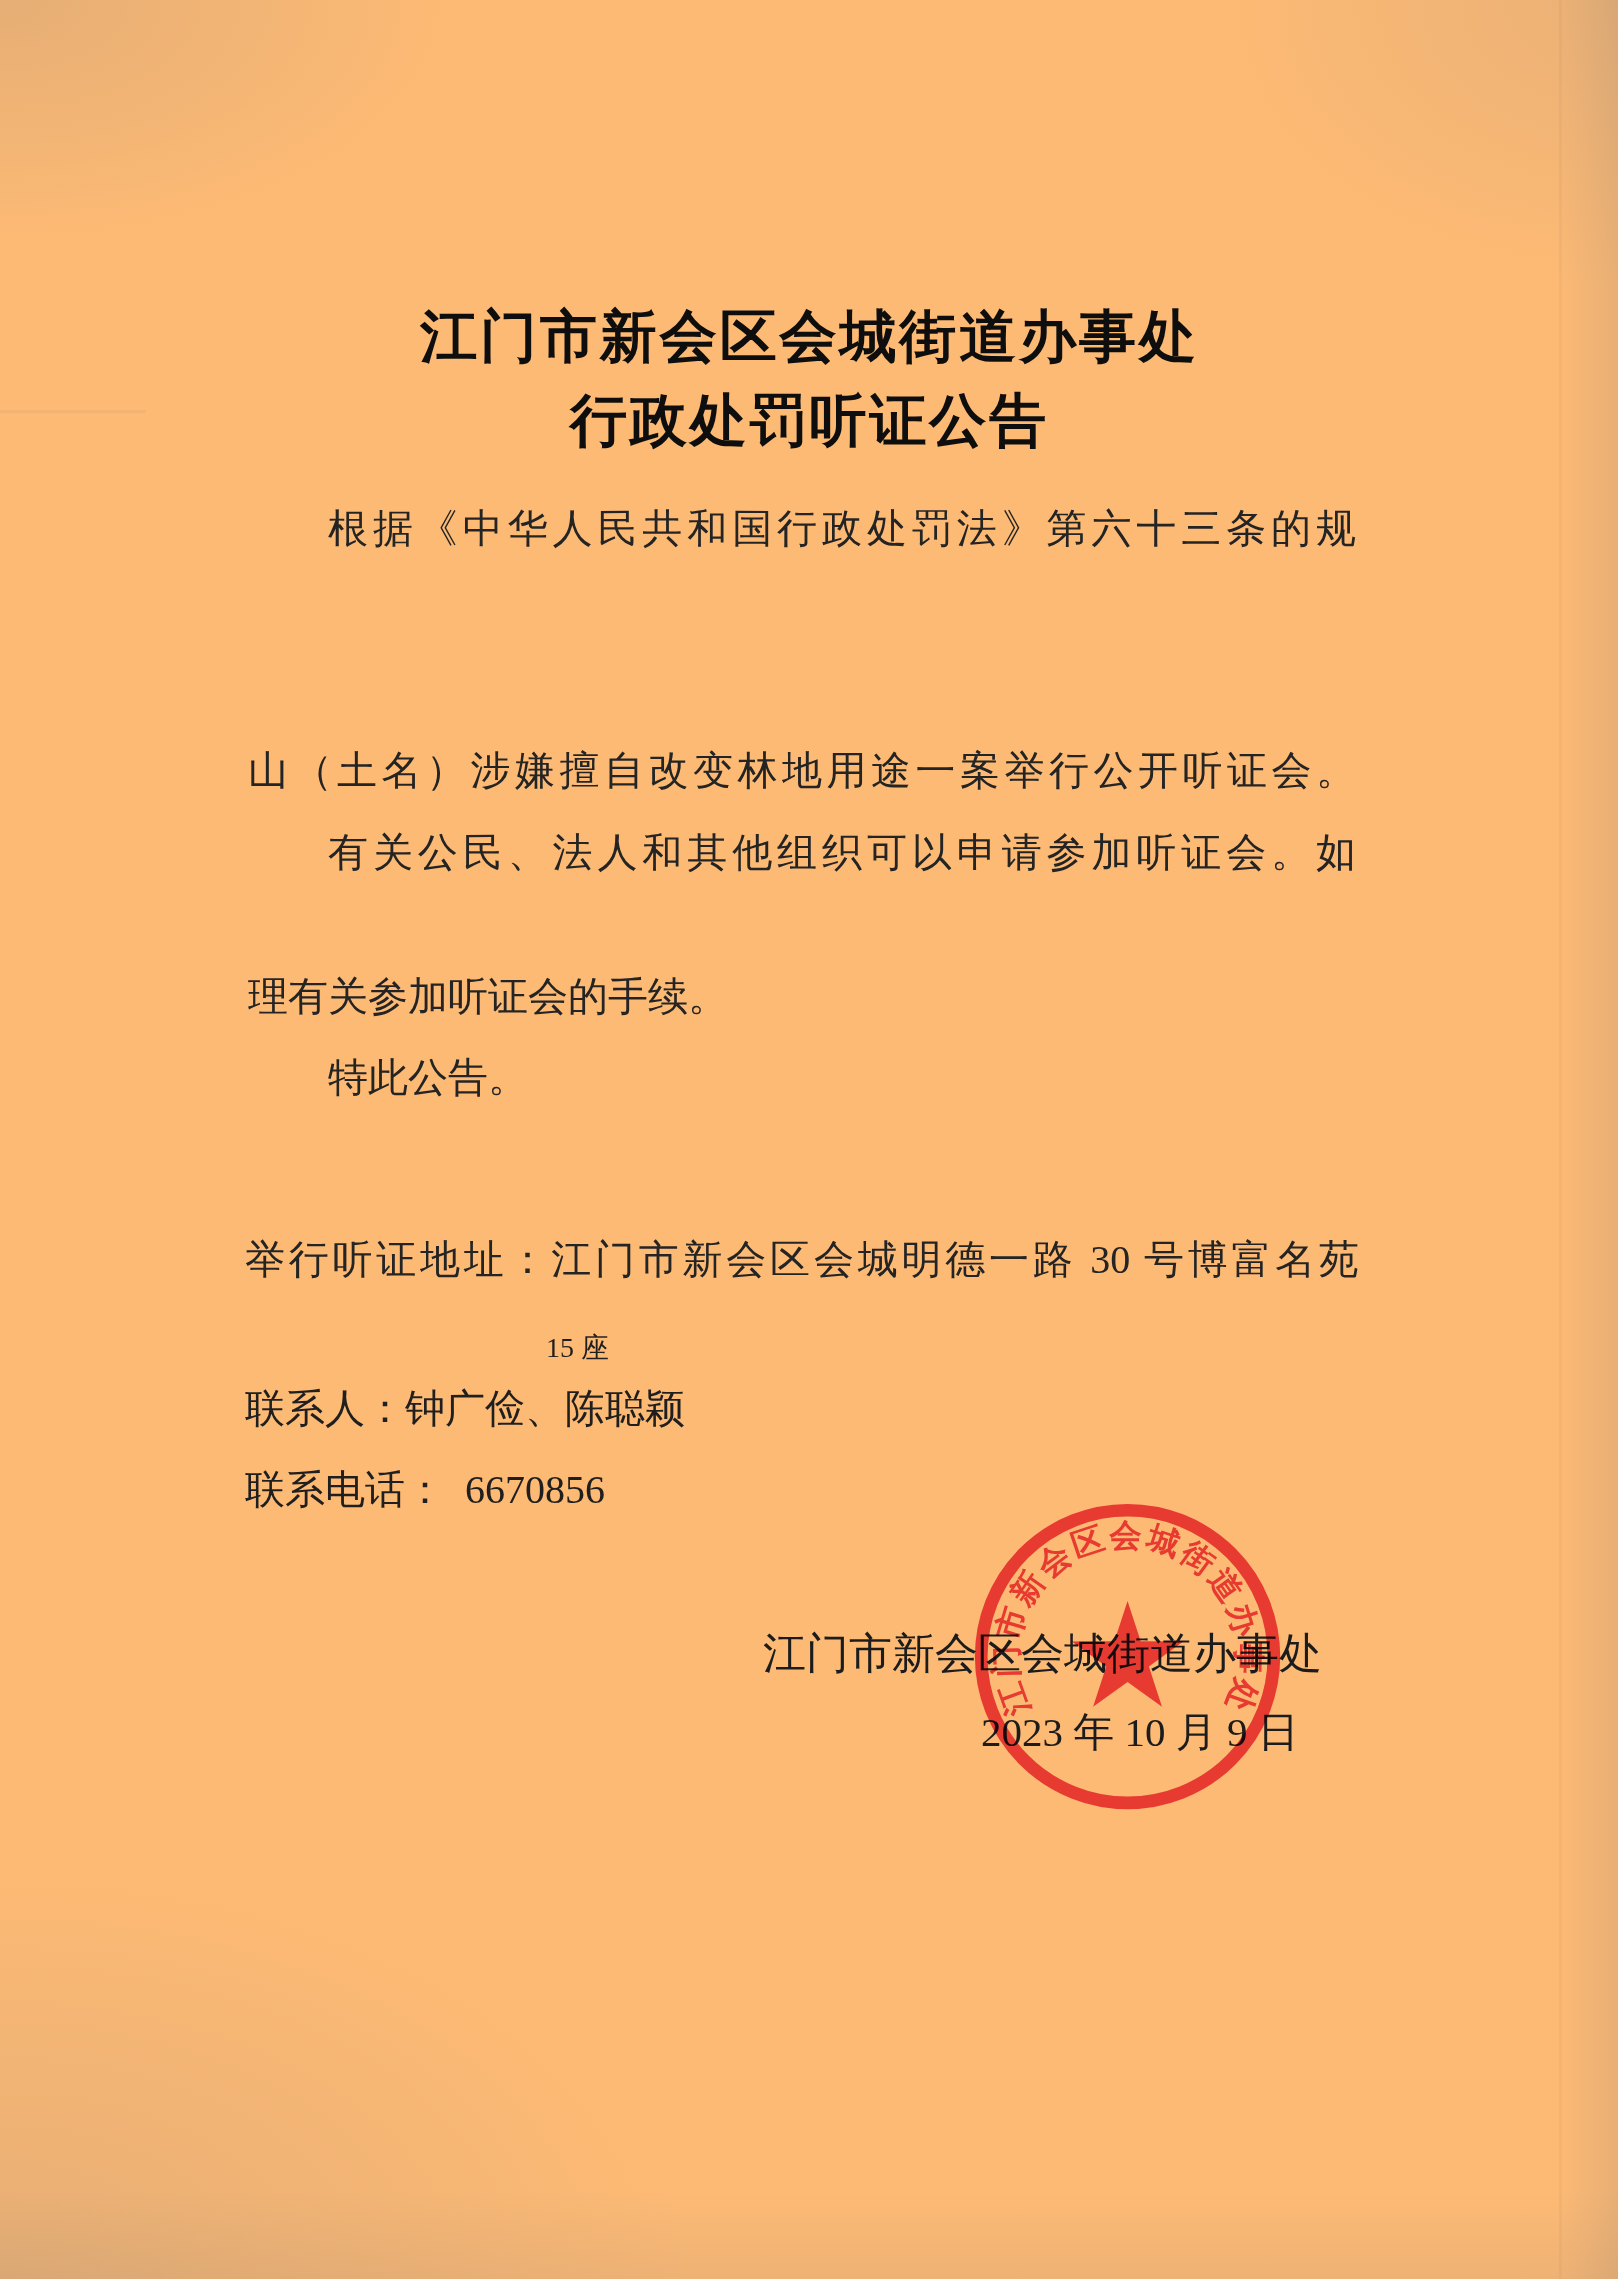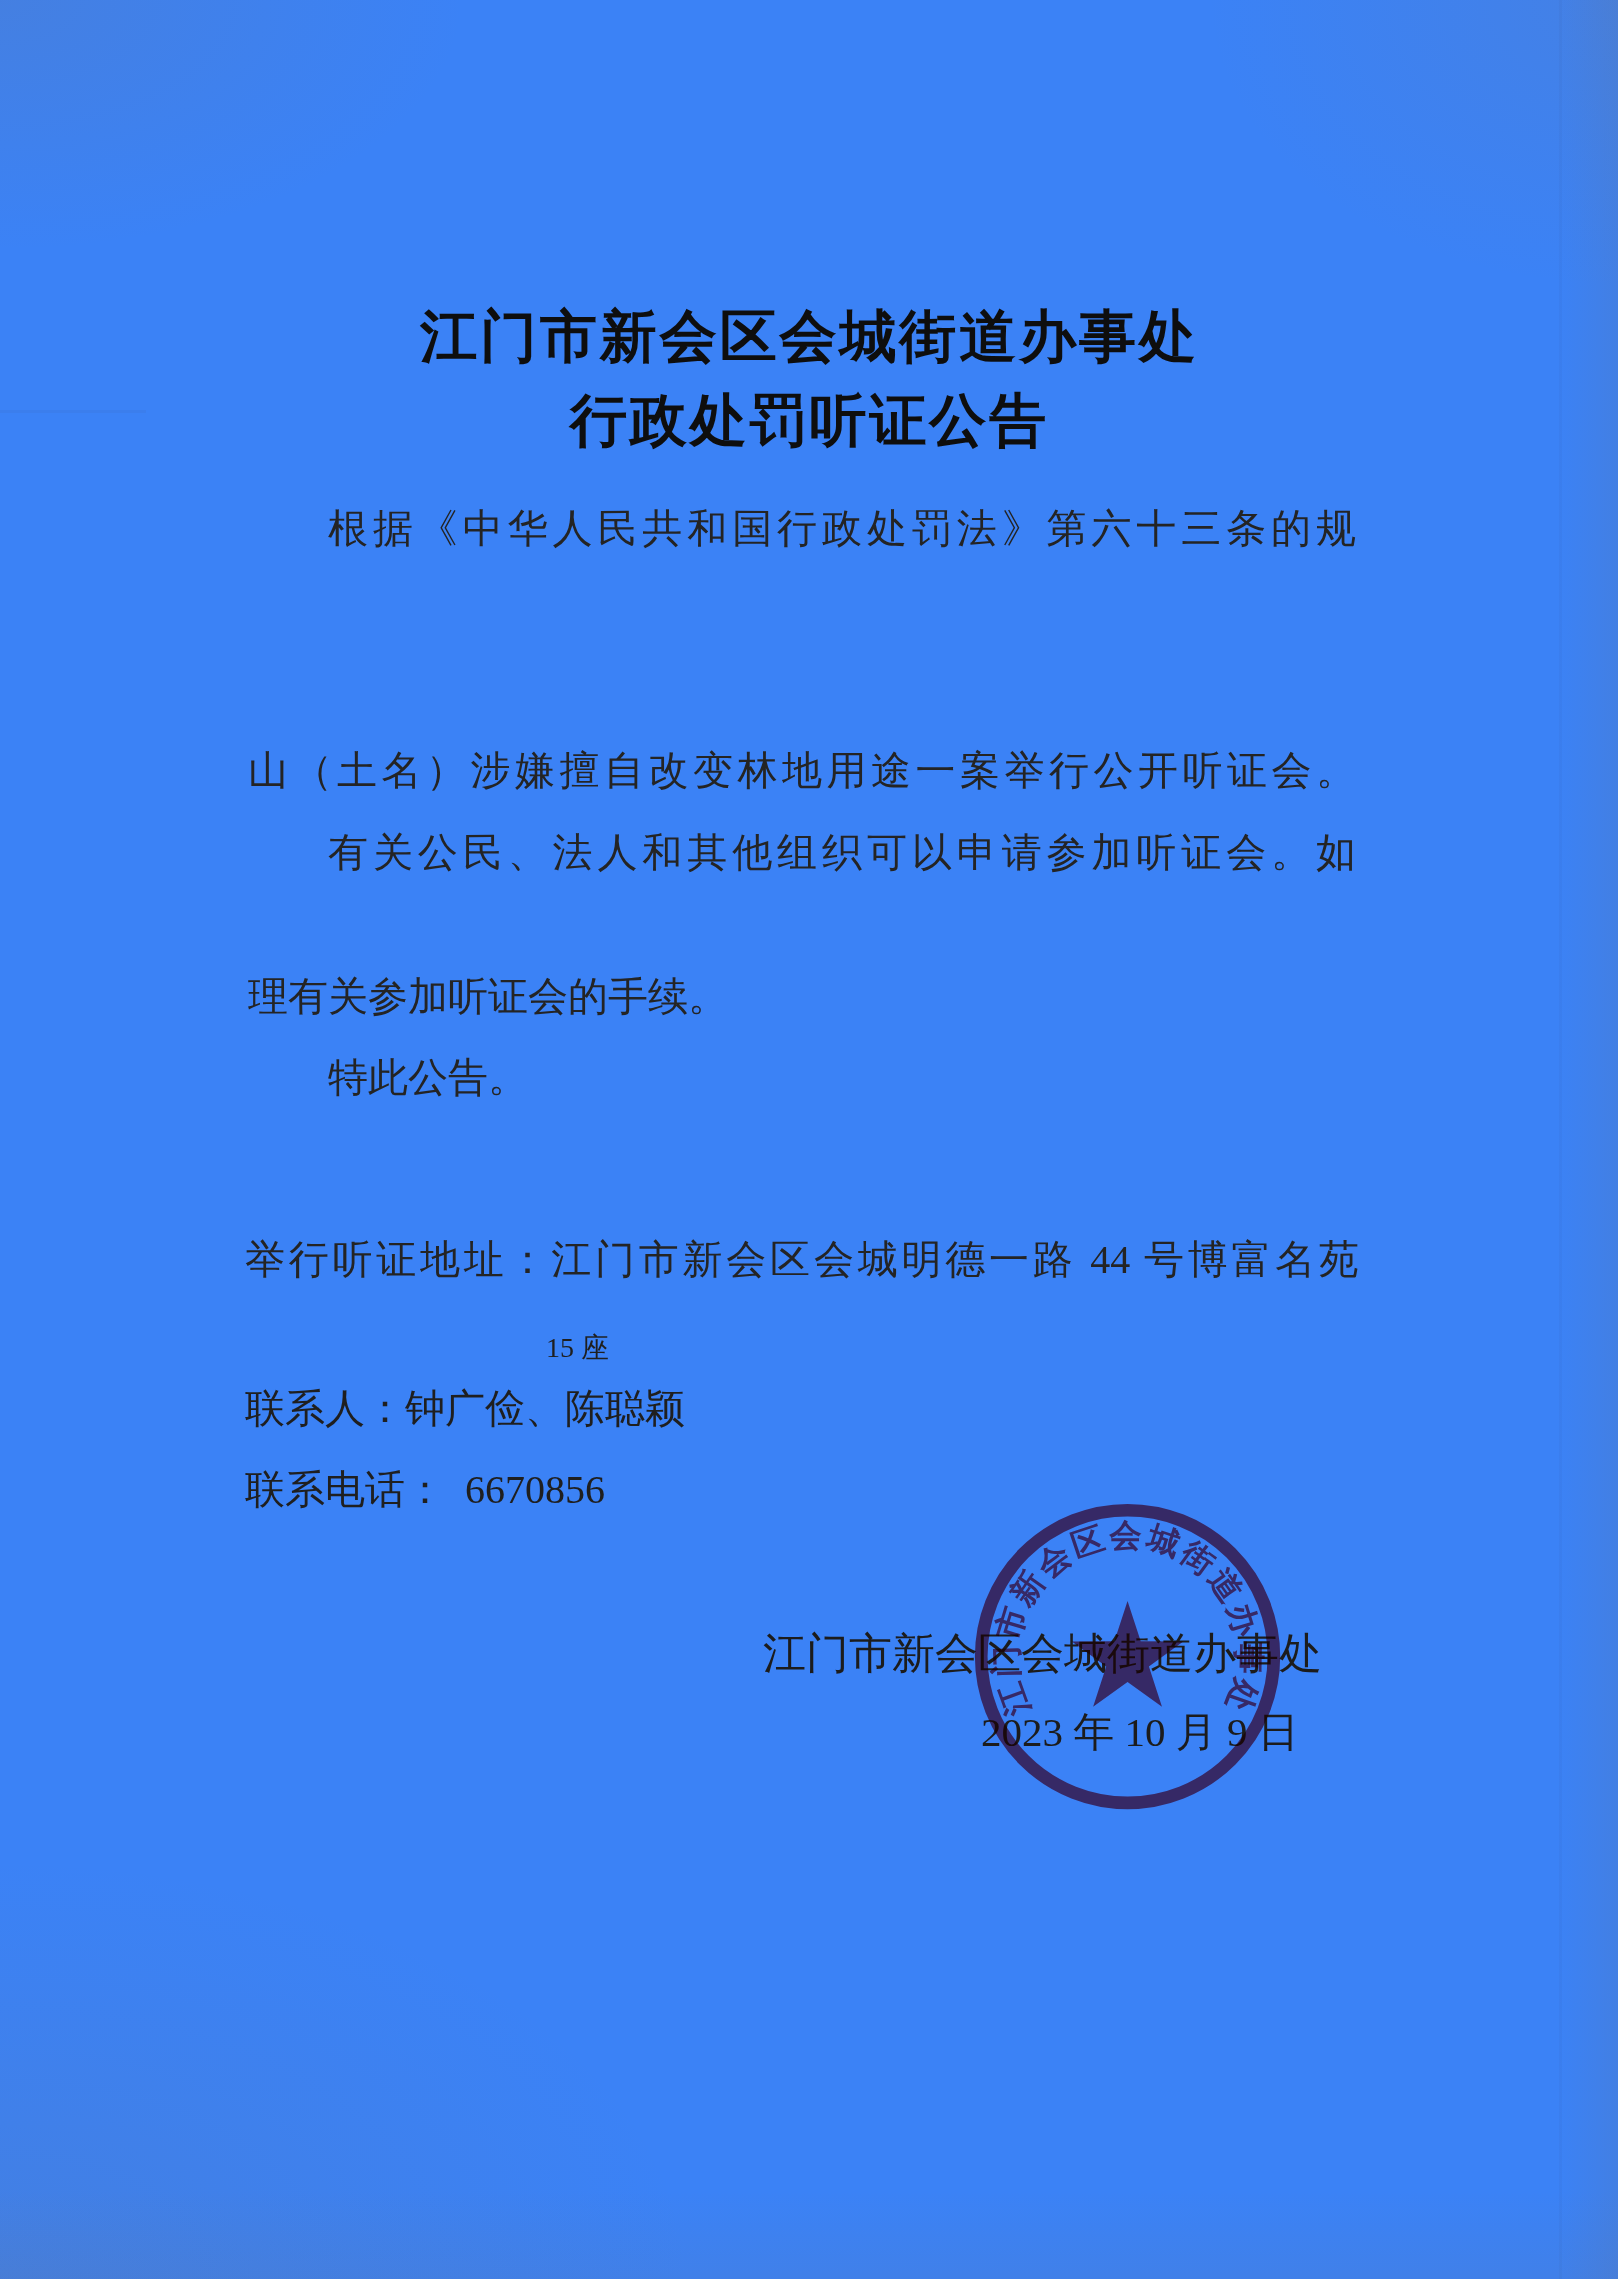--- a/index.html
+++ b/index.html
@@ -1,16 +1,16 @@
 <!DOCTYPE html>
 <html><head>
 <meta charset="utf-8">
 <style>
   html,body{margin:0;padding:0;background:#888;}
-  .page{position:relative;width:1619px;height:2279px;background:#3b82f6;overflow:hidden;
+  .page{position:relative;width:1619px;height:2279px;background:#fdba74;overflow:hidden;
         font-family:"Liberation Serif","DejaVu Serif",serif;}
   .t{position:absolute;color:#1f1f1f;line-height:1;}
   .title{left:0;width:1619px;text-align:center;font-family:"Liberation Serif","DejaVu Serif",serif;
          font-weight:700;font-size:57px;letter-spacing:2.9px;color:#0e0e0e;}
   #title1{top:308px;}
   #title2{top:392px;}
   .body-line{left:248px;width:1108px;box-sizing:border-box;font-size:40px;color:#242424;}
   .just{text-align:justify;text-align-last:justify;margin-top:18px;}
   .indent{padding-left:80px;}
   .pre{white-space:pre;}
@@ -45,21 +45,21 @@
 
   <div class="t title" id="title1">江门市新会区会城街道办事处</div>
   <div class="t title" id="title2">行政处罚听证公告</div>
 
   <div class="t body-line just indent" style="top:491px">根据《中华人民共和国行政处罚法》第六十三条的规</div>
   <div class="t body-line just" style="top:733px">山（土名）涉嫌擅自改变林地用途一案举行公开听证会。</div>
   <div class="t body-line just indent" style="top:815px">有关公民、法人和其他组织可以申请参加听证会。如</div>
   <div class="t body-line indent" style="top:1058px">特此公告。</div>
   <div class="t body-line" style="top:977px">理有关参加听证会的手续。</div>
 
-  <div class="t body-line just" style="top:1222px;left:245px;width:1114px">举行听证地址：江门市新会区会城明德一路 44 号博富名苑</div>
+  <div class="t body-line just" style="top:1222px;left:245px;width:1114px">举行听证地址：江门市新会区会城明德一路 30 号博富名苑</div>
   <div class="t pre" style="top:1334px;left:546px;font-size:28px">15 座</div>
   <div class="t pre" style="top:1389px;left:245px;font-size:40px">联系人：钟广俭、陈聪颖</div>
   <div class="t pre" style="top:1470px;left:245px;font-size:40px">联系电话：  6670856</div>
 
   <div class="t pre" style="top:1632px;left:763px;font-size:43px;color:#1c1c1c">江门市新会区会城街道办事处</div>
   <div class="t pre" style="top:1712px;left:981px;font-size:41px;color:#1c1c1c">2023 年 10 月 9 日</div>
 
   <svg class="seal-svg" viewBox="0 0 366 366">
     <defs>
       <path id="sealArc" d="M 83.1 237.5 A 113 113 0 1 1 278.9 237.5" fill="none"></path>

